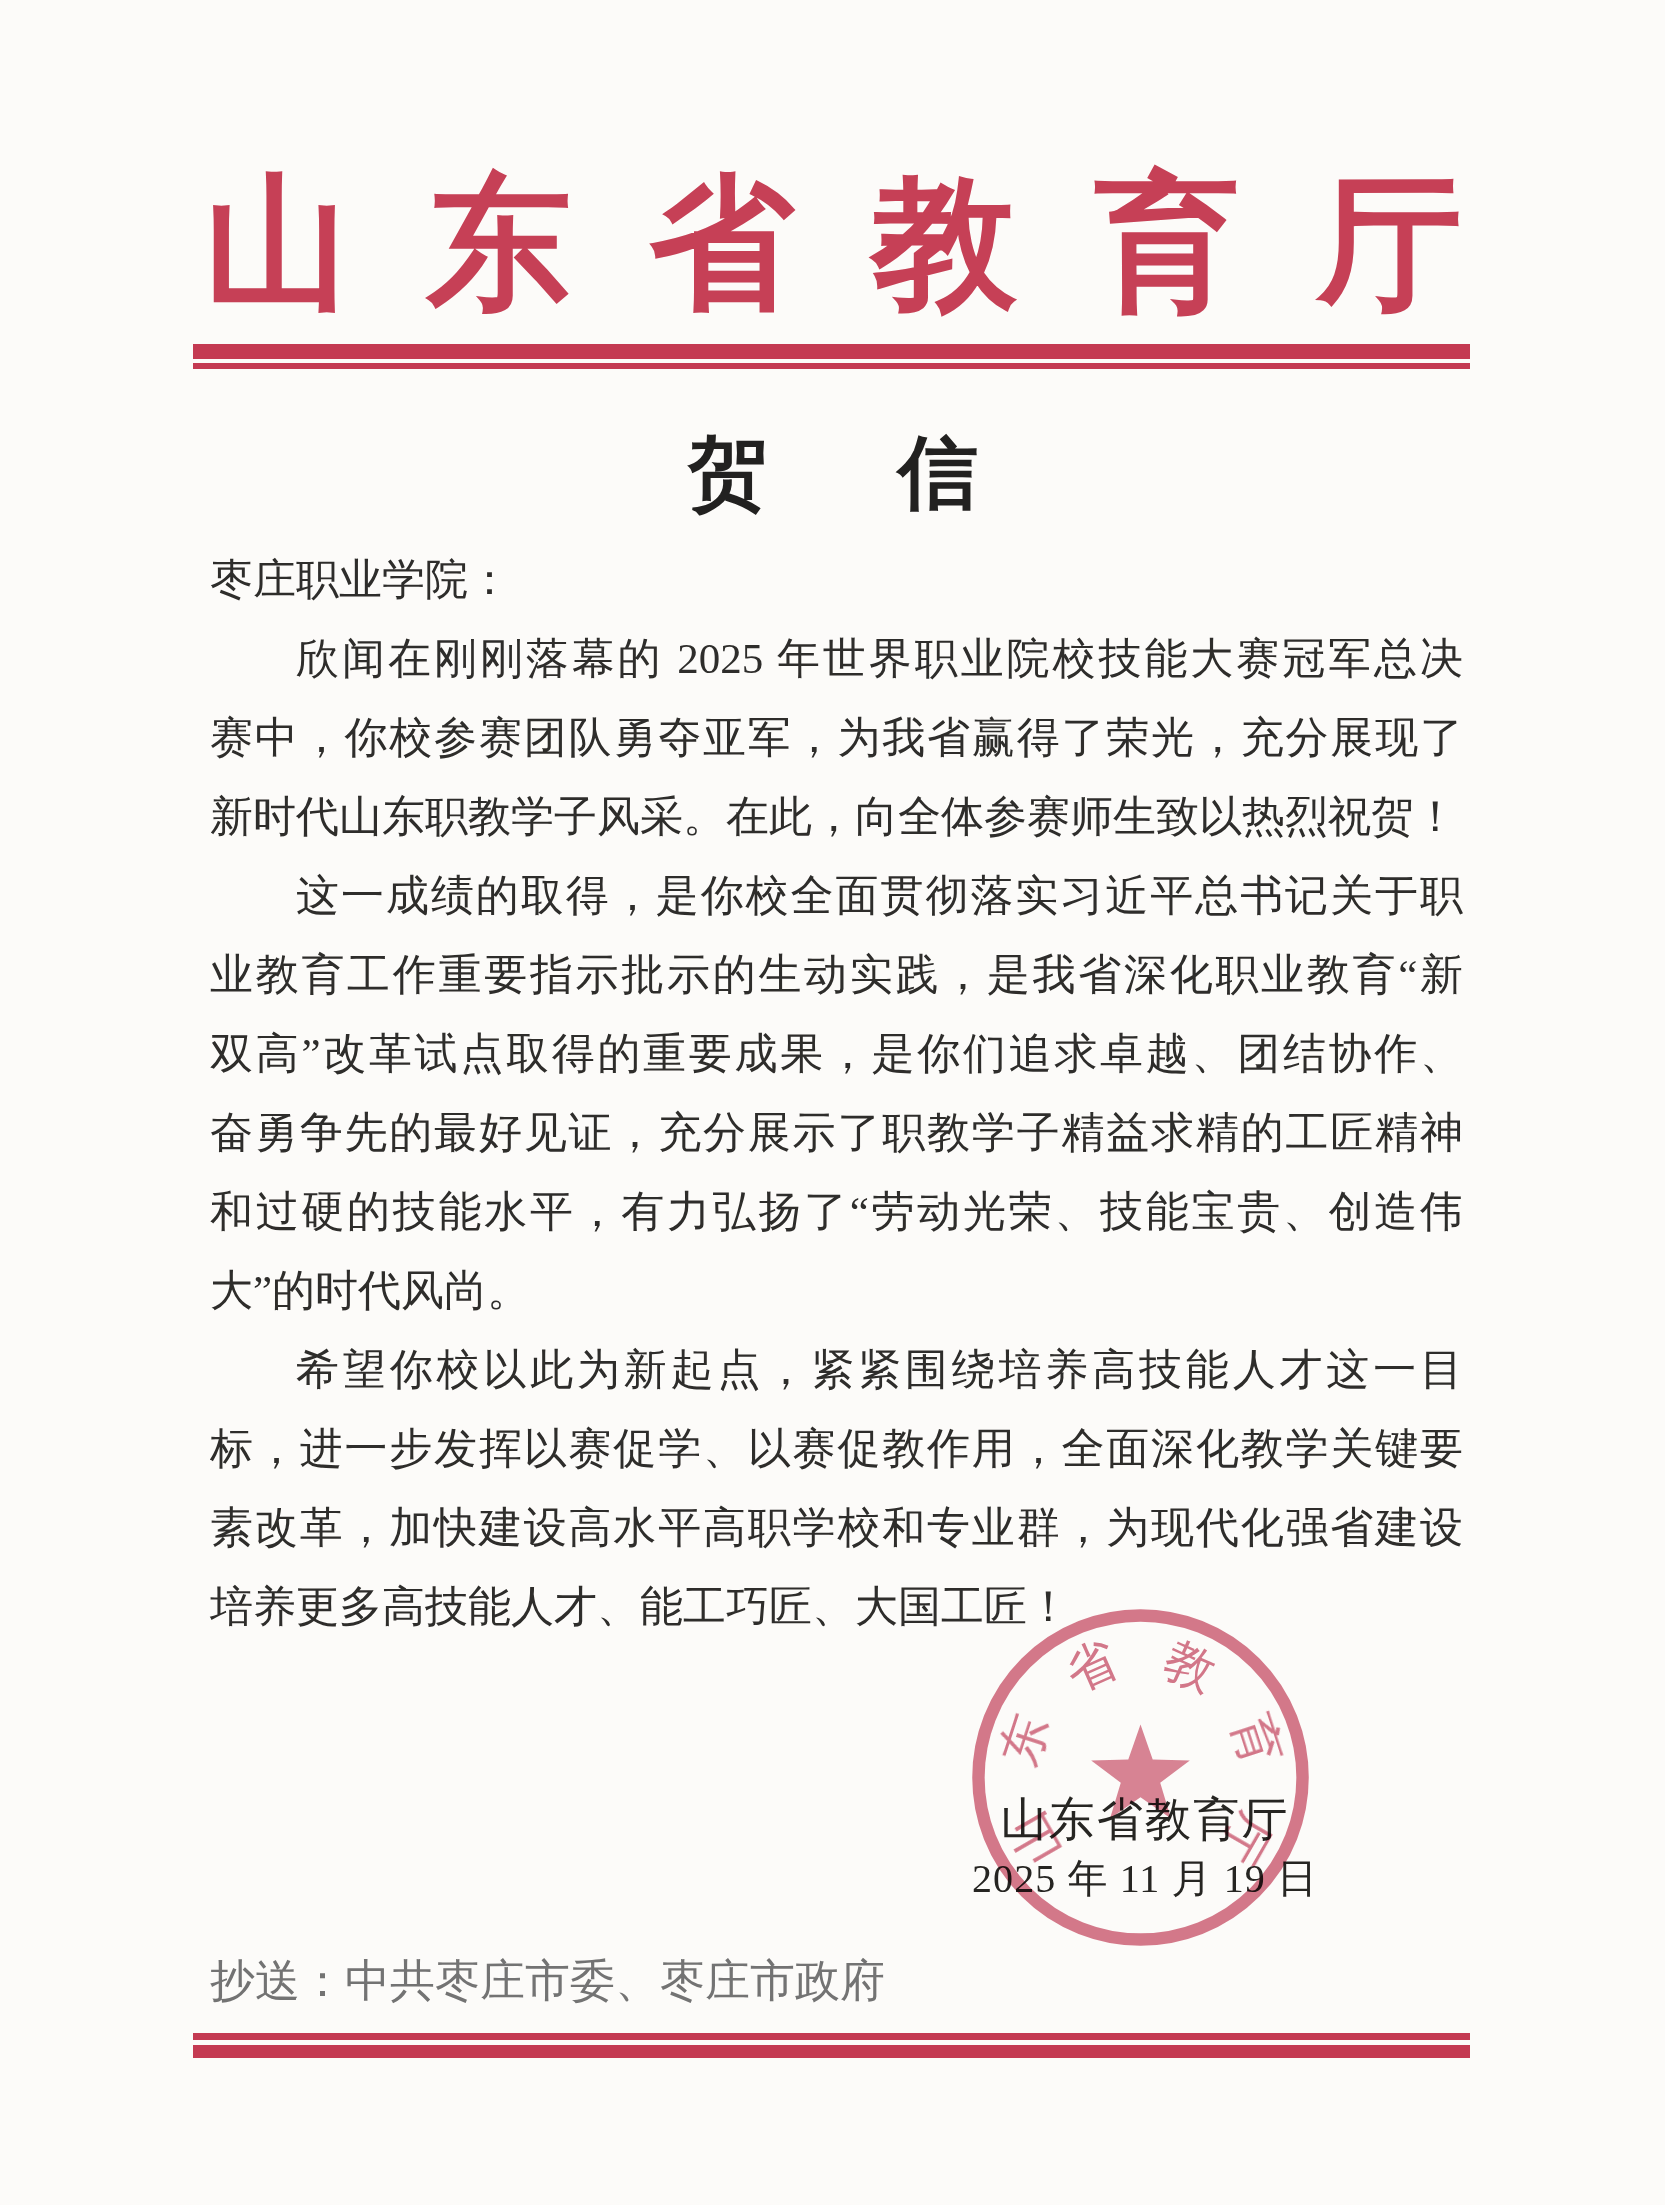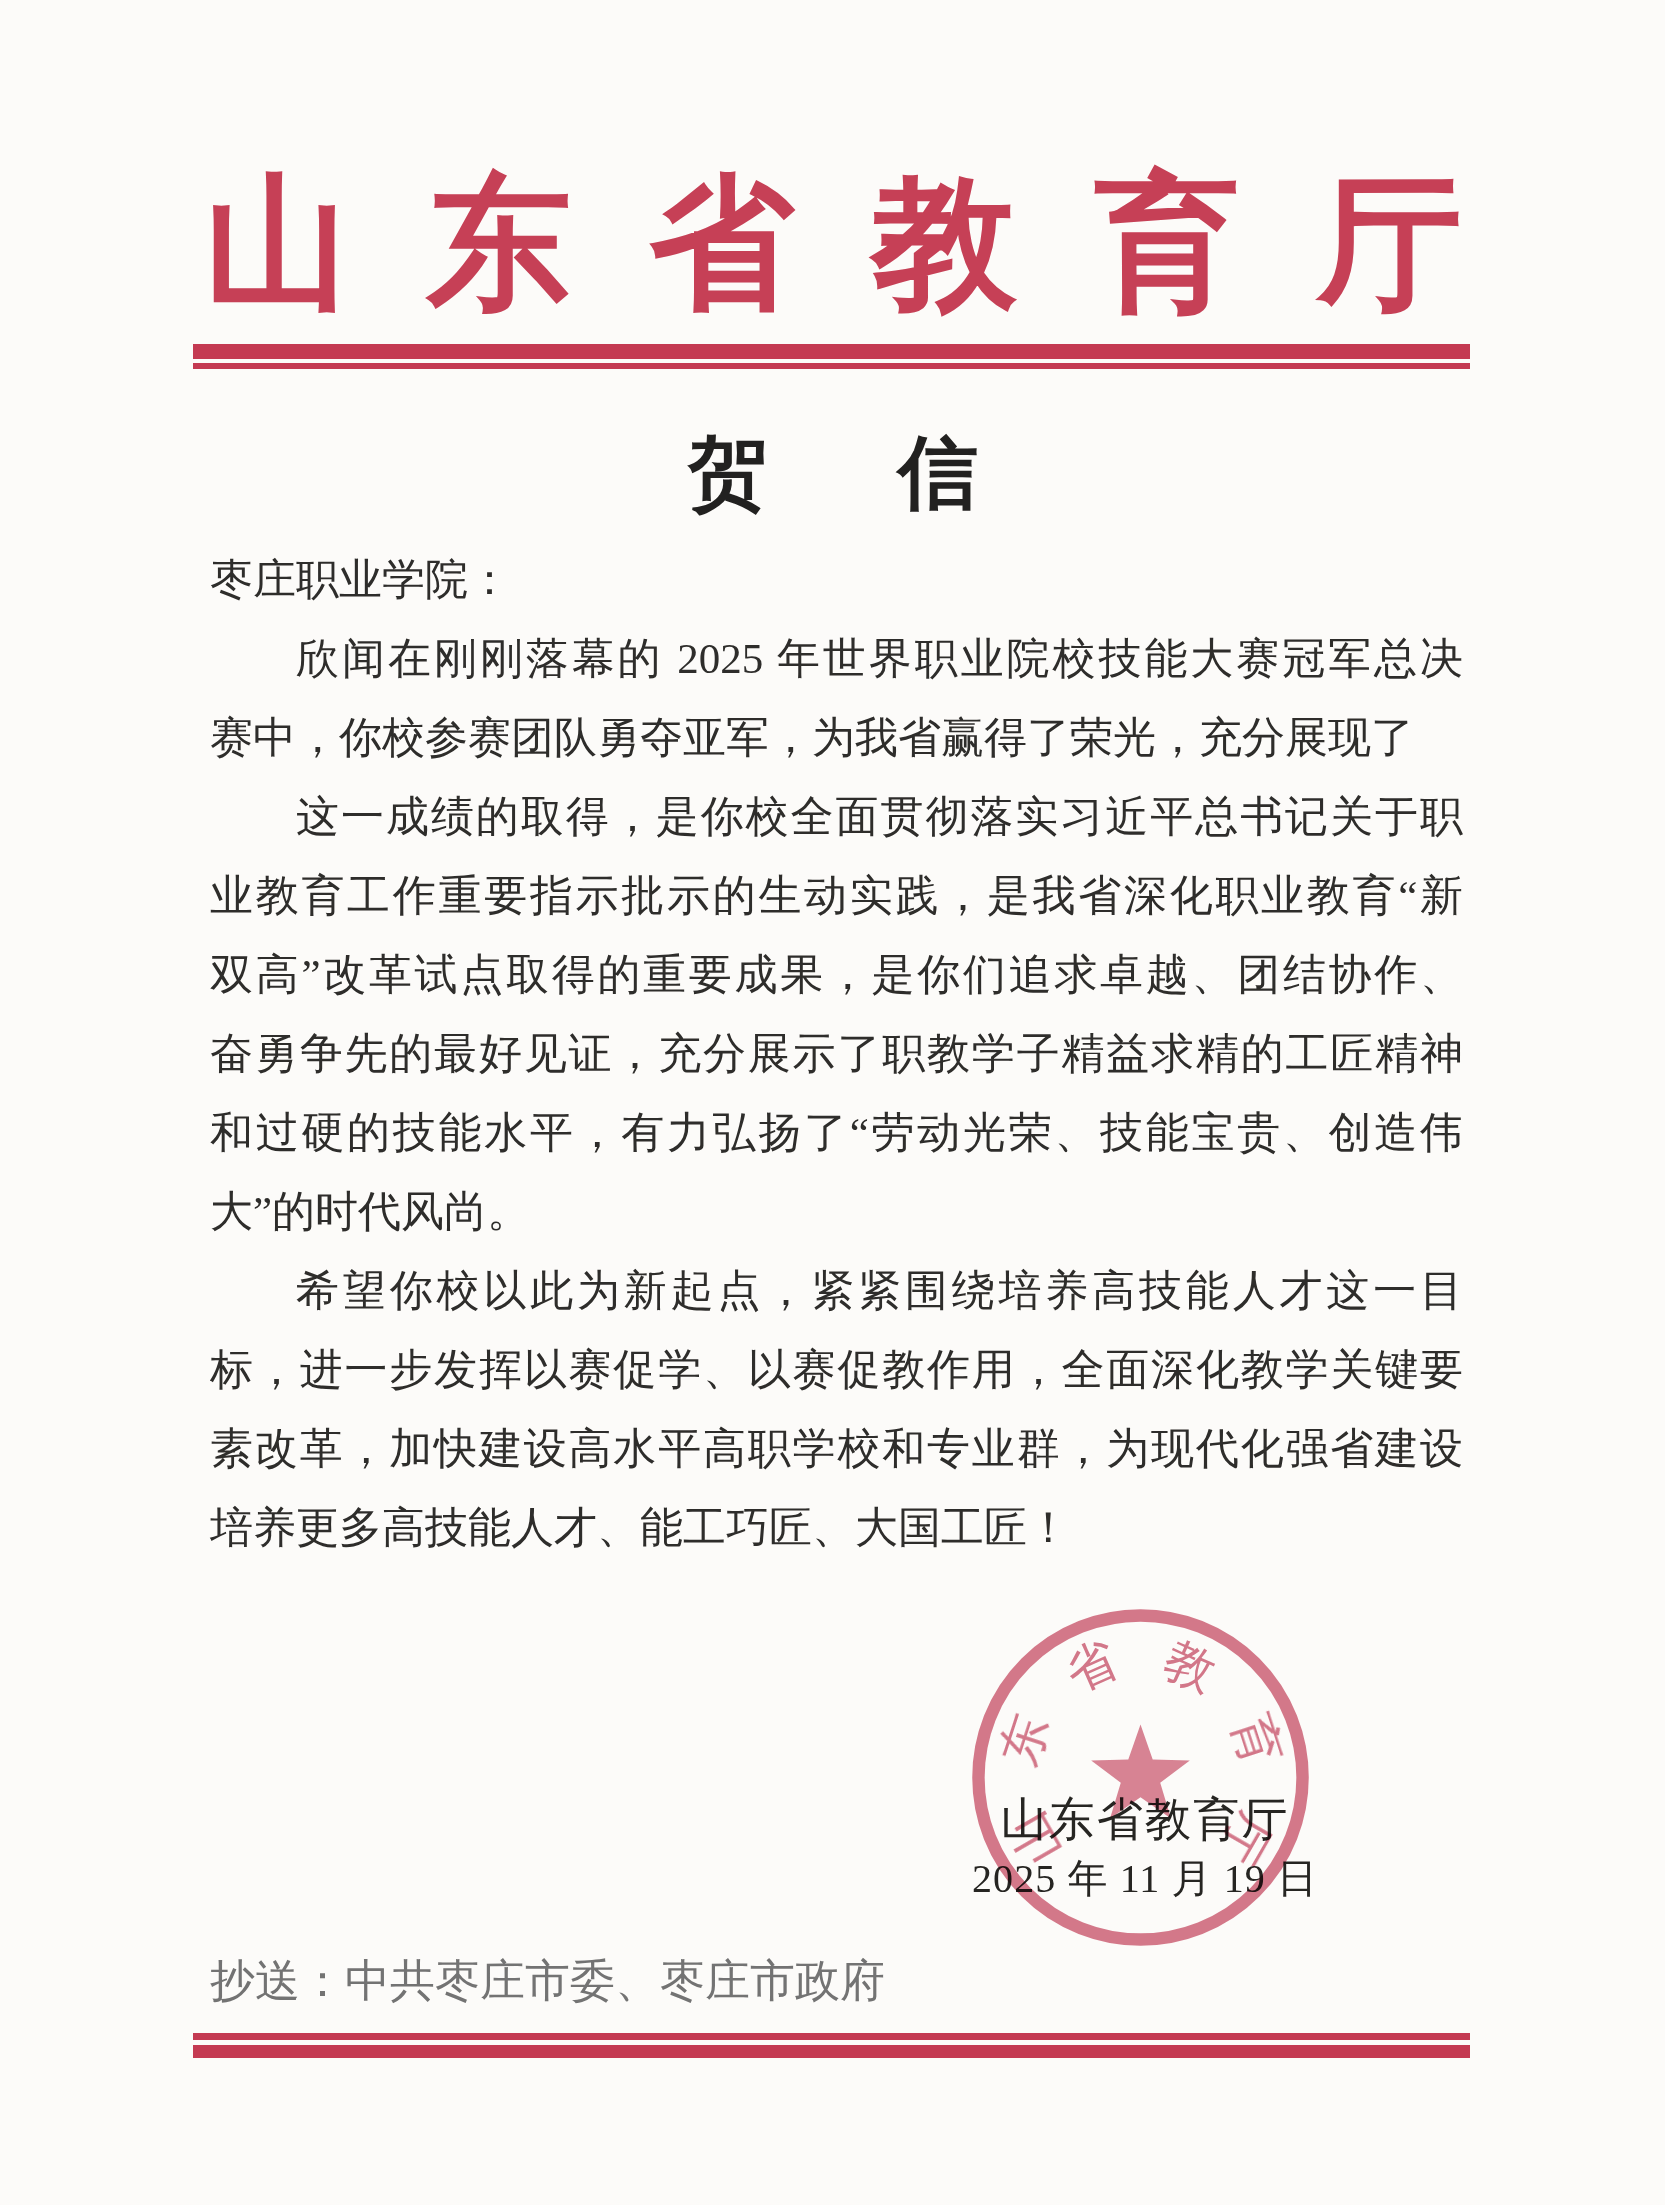--- a/index.html
+++ b/index.html
@@ -77,20 +77,21 @@
   <div class="letter-title">
     <span>贺</span>
     <span>信</span>
   </div>
 
   <div class="body-block">
     <div class="greeting">枣庄职业学院：</div>
     <div class="para">
         <div class="t-line">欣闻在刚刚落幕的 2025 年世界职业院校技能大赛冠军总决</div>
         <div class="t-line">赛中，你校参赛团队勇夺亚军，为我省赢得了荣光，充分展现了</div>
+        <div class="t-line">新时代山东职教学子风采。在此，向全体参赛师生致以热烈祝贺！</div>
       </div>
     <div class="para">
         <div class="t-line">这一成绩的取得，是你校全面贯彻落实习近平总书记关于职</div>
         <div class="t-line">业教育工作重要指示批示的生动实践，是我省深化职业教育“新</div>
         <div class="t-line">双高”改革试点取得的重要成果，是你们追求卓越、团结协作、</div>
         <div class="t-line">奋勇争先的最好见证，充分展示了职教学子精益求精的工匠精神</div>
         <div class="t-line">和过硬的技能水平，有力弘扬了“劳动光荣、技能宝贵、创造伟</div>
         <div class="t-line">大”的时代风尚。</div>
       </div>
     <div class="para">

